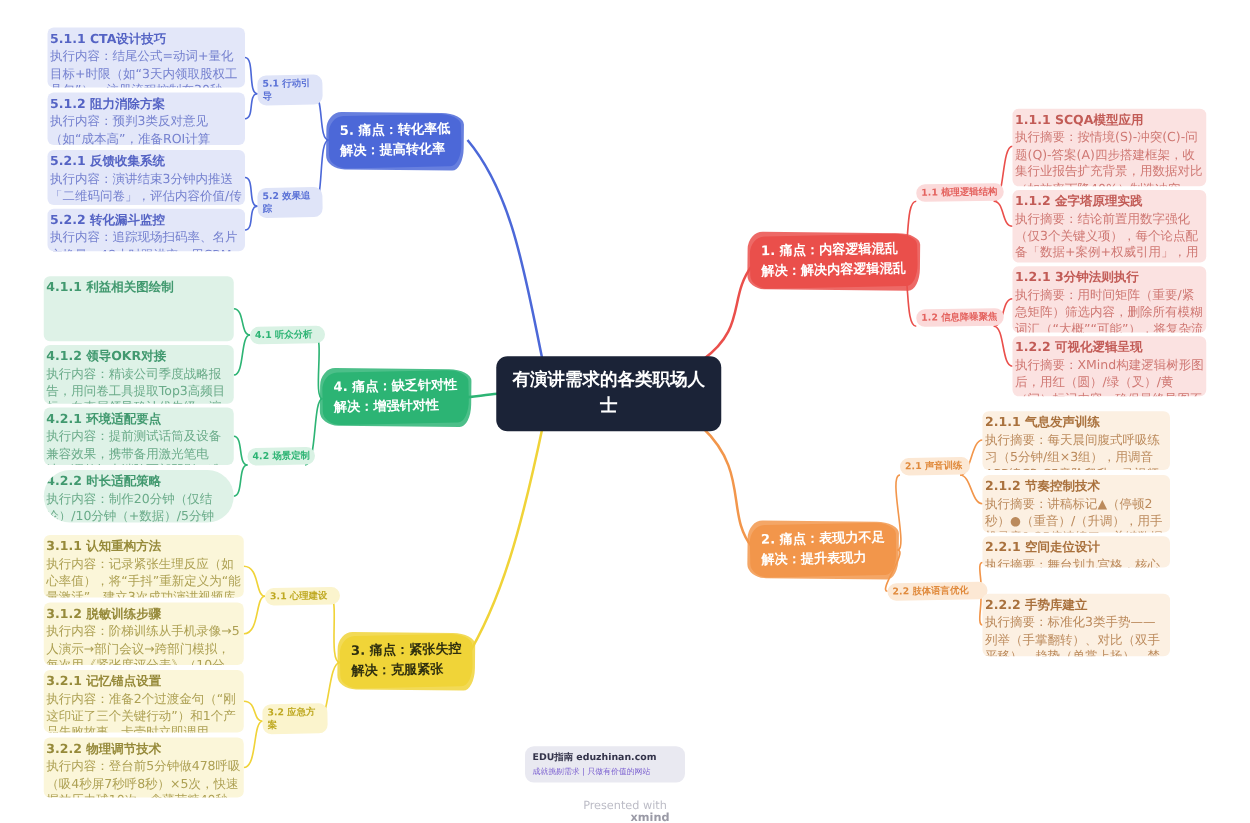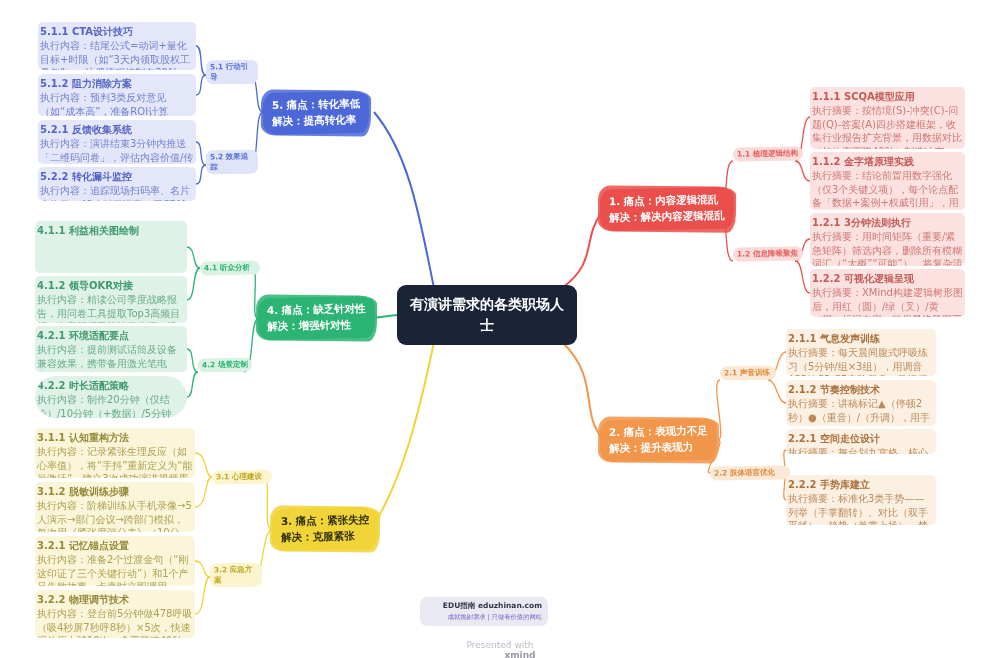--- a/index.html
+++ b/index.html
@@ -28,21 +28,21 @@
   .br-yel  {--c:#f0d338;--sub-bg:#fbf4cd;--sub-tx:#bfa922;--leaf-bg:#fbf6d9;--leaf-tx:#ada053;--leaf-t:#968a3a;}
   .br-grn  {--c:#2db474;--sub-bg:#d9f2e4;--sub-tx:#2db474;--leaf-bg:#def2e7;--leaf-tx:#6aab89;--leaf-t:#41996f;}
   .br-blu  {--c:#4c68d8;--sub-bg:#dfe4f8;--sub-tx:#5a71d6;--leaf-bg:#e3e7f9;--leaf-tx:#7581cf;--leaf-t:#5463c4;}
   .node.c{background:var(--c);}
   .node.dark{color:#30300f;}
   .sub.c{background:var(--sub-bg);color:var(--sub-tx);}
   .leaf.c{background:var(--leaf-bg);color:var(--leaf-tx);}
   .leaf.c .t{color:var(--leaf-t);}
 
   .footer{position:absolute;left:420px;top:597px;width:128px;z-index:2;background:#e9e9f1;border-radius:7px;
-    padding:4px 6px;text-align:right;box-sizing:border-box;}
+    padding:4px 6px;text-align:left;box-sizing:border-box;}
   .footer .l1{font-size:7.5px;font-weight:bold;color:#33334a;}
   .footer .l2{font-size:6.3px;color:#7a5fd0;margin-top:2px;}
   .watermark{position:absolute;left:430px;top:640px;width:140px;text-align:center;z-index:2;
     font-size:9px;color:#bcbcc6;}
   .watermark b{color:#9a9aa6;margin-left:40px;}
 </style>
 </head>
 <body>
 
 <div id="canvas">

